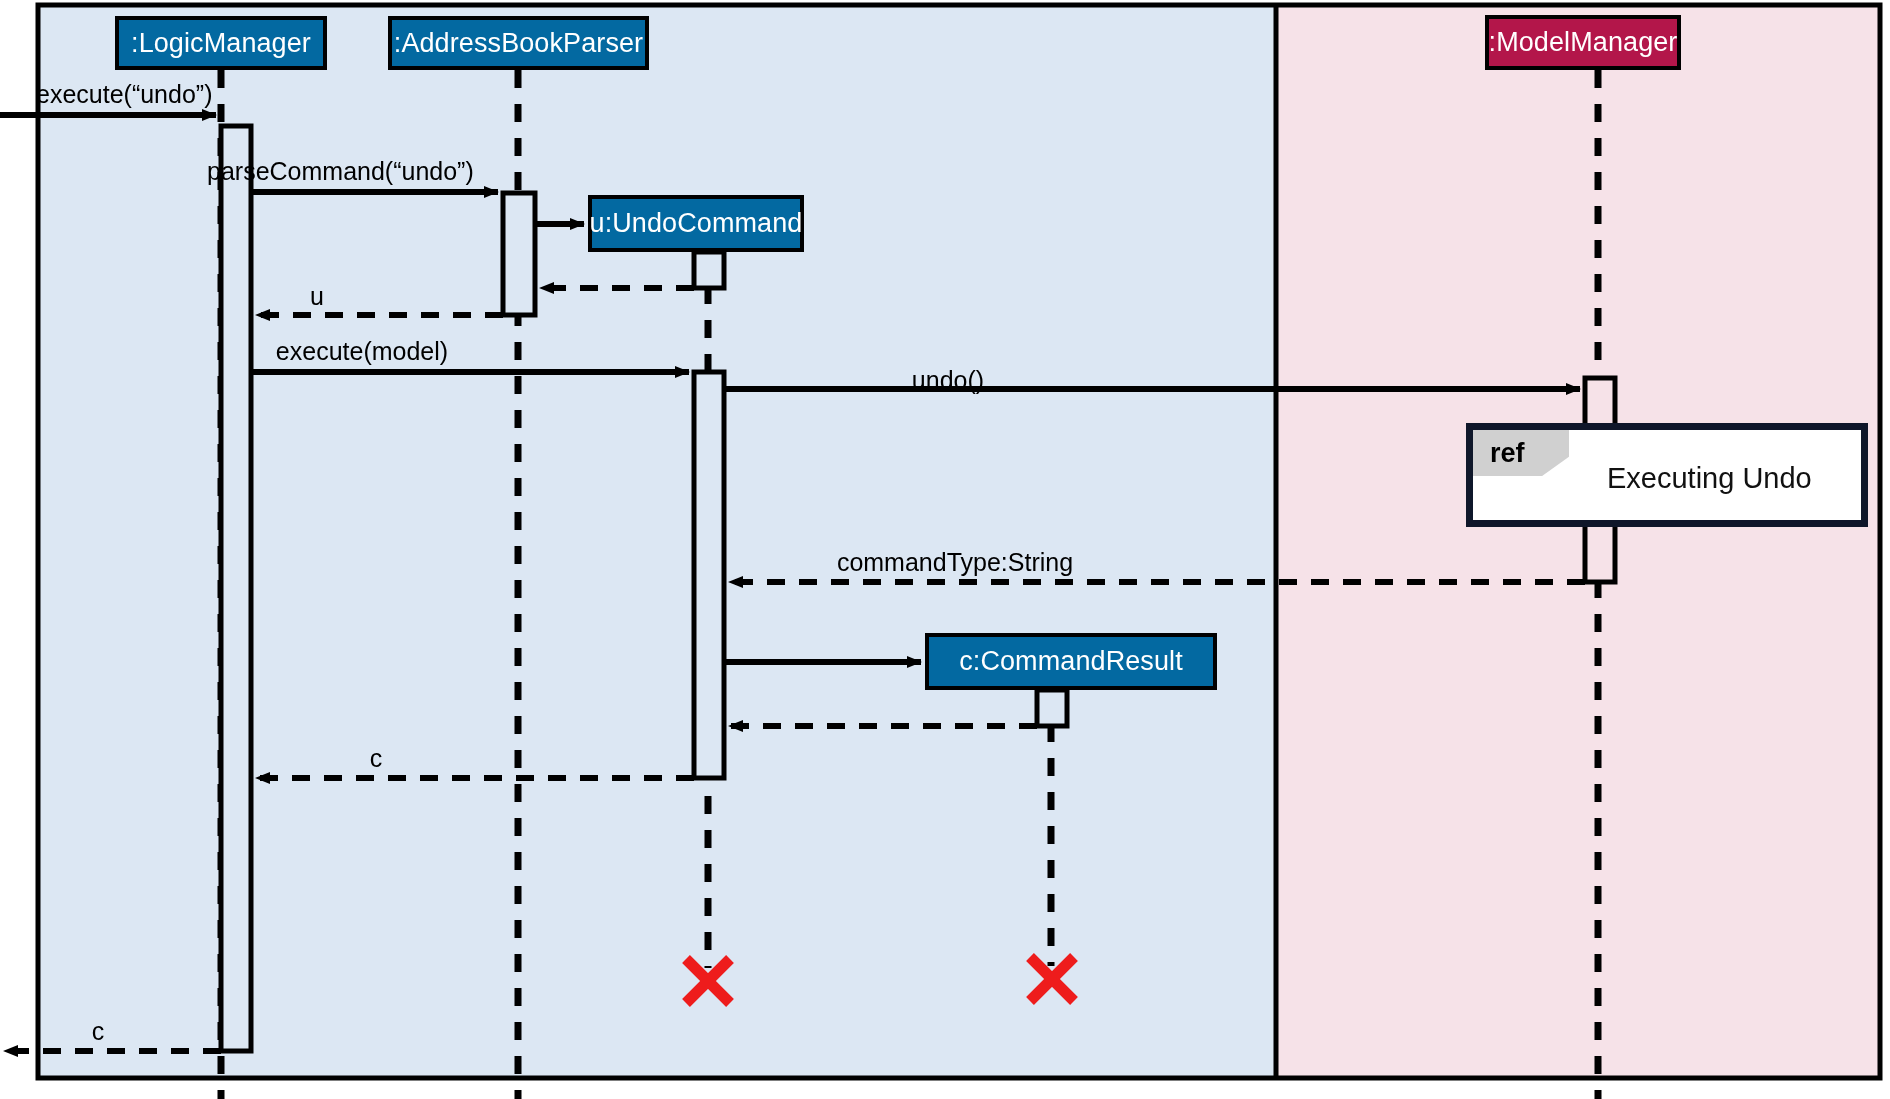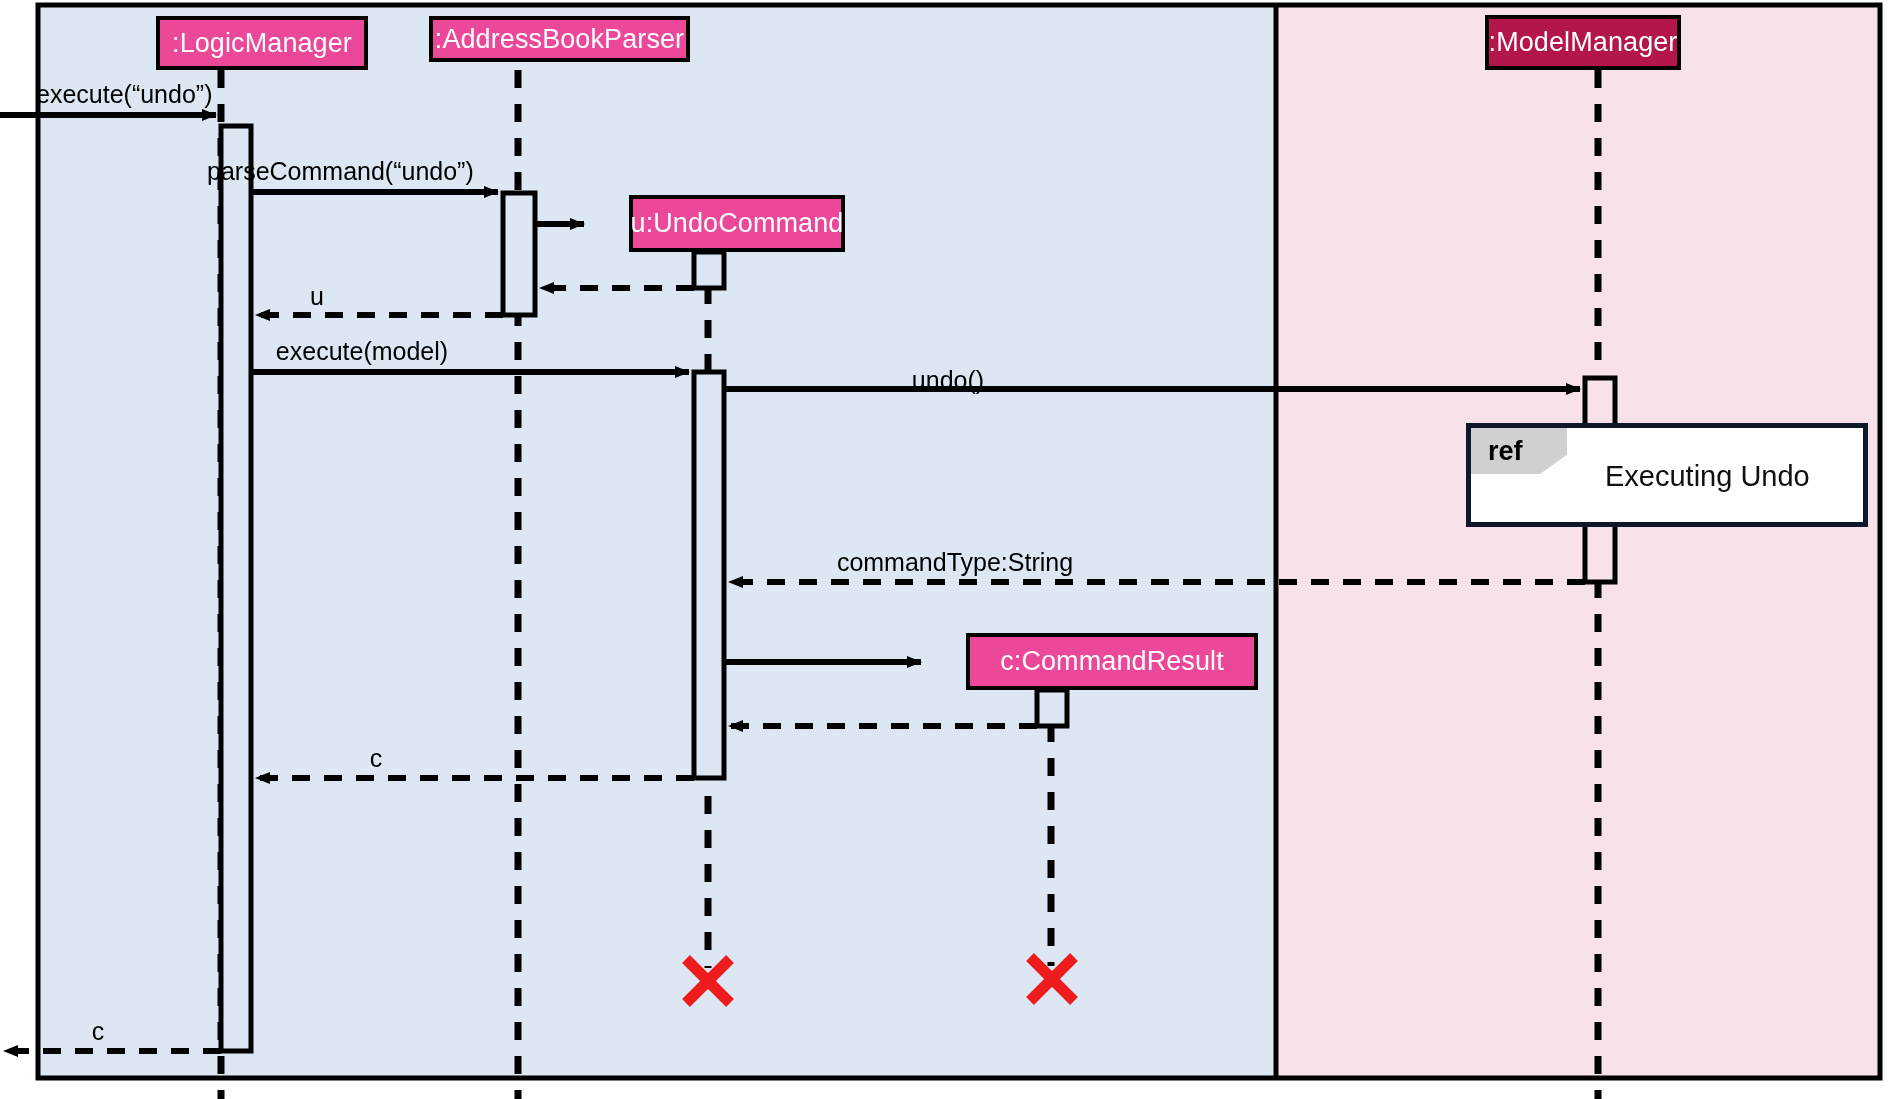--- a/index.html
+++ b/index.html
@@ -3,28 +3,28 @@
 <meta charset="utf-8">
 <style>
   html,body{margin:0;padding:0;background:#ffffff;}
   body{font-family:"Liberation Sans",sans-serif;}
   #stage{position:relative;width:1890px;height:1099px;overflow:hidden;background:#fff;}
   #svgroot{position:absolute;left:0;top:0;width:1890px;height:1099px;}
 
   .lifeline-box{position:absolute;box-sizing:border-box;border:4px solid #000;
     display:flex;align-items:center;justify-content:center;color:#fff;
     font-size:27px;letter-spacing:.1px;white-space:nowrap;}
-  .lb-blue{background:#ec4899;margin-left:41px;}
+  .lb-blue{background:#0369a1;}
   .lb-red{background:#b3164a;}
 
   .msg-label{position:absolute;font-size:25px;color:#000;white-space:nowrap;
     line-height:1;}
   .msg-label.ctr{transform:translateX(-50%);}
 
-  .refbox{position:absolute;box-sizing:border-box;background:#ffffff;border:5px solid #0f172a;}
+  .refbox{position:absolute;box-sizing:border-box;background:#ffffff;border:7px solid #0f172a;}
   .reftag{position:absolute;left:0;top:0;background:#d0d0d0;color:#000;
     font-size:27px;font-weight:bold;display:flex;align-items:center;
     padding-left:17px;box-sizing:border-box;
     clip-path:polygon(0 0,100% 0,100% 58%,72% 100%,0 100%);}
   .reftitle{position:absolute;font-size:29px;color:#111;white-space:nowrap;margin-top:24px;}
 </style>
 </head>
 <body>
 
 <div id="stage">
@@ -88,21 +88,21 @@
     <g>
       <line x1="1030" y1="957" x2="1074" y2="1001" stroke="#ee1c1c" stroke-width="11"></line>
       <line x1="1074" y1="957" x2="1030" y2="1001" stroke="#ee1c1c" stroke-width="11"></line>
     </g>
   </svg>
 
   <div class="lifeline-box lb-blue" style="left:115px;top:16px;width:212px;height:54px;">
     <span>:LogicManager</span>
   </div>
 
-  <div class="lifeline-box lb-blue" style="left:388px;top:16px;width:261px;height:46px;">
+  <div class="lifeline-box lb-blue" style="left:388px;top:16px;width:261px;height:54px;">
     <span>:AddressBookParser</span>
   </div>
 
   <div class="lifeline-box lb-blue" style="left:588px;top:195px;width:216px;height:57px;">
     <span>u:UndoCommand</span>
   </div>
 
   <div class="lifeline-box lb-blue" style="left:925px;top:633px;width:292px;height:57px;">
     <span>c:CommandResult</span>
   </div>

